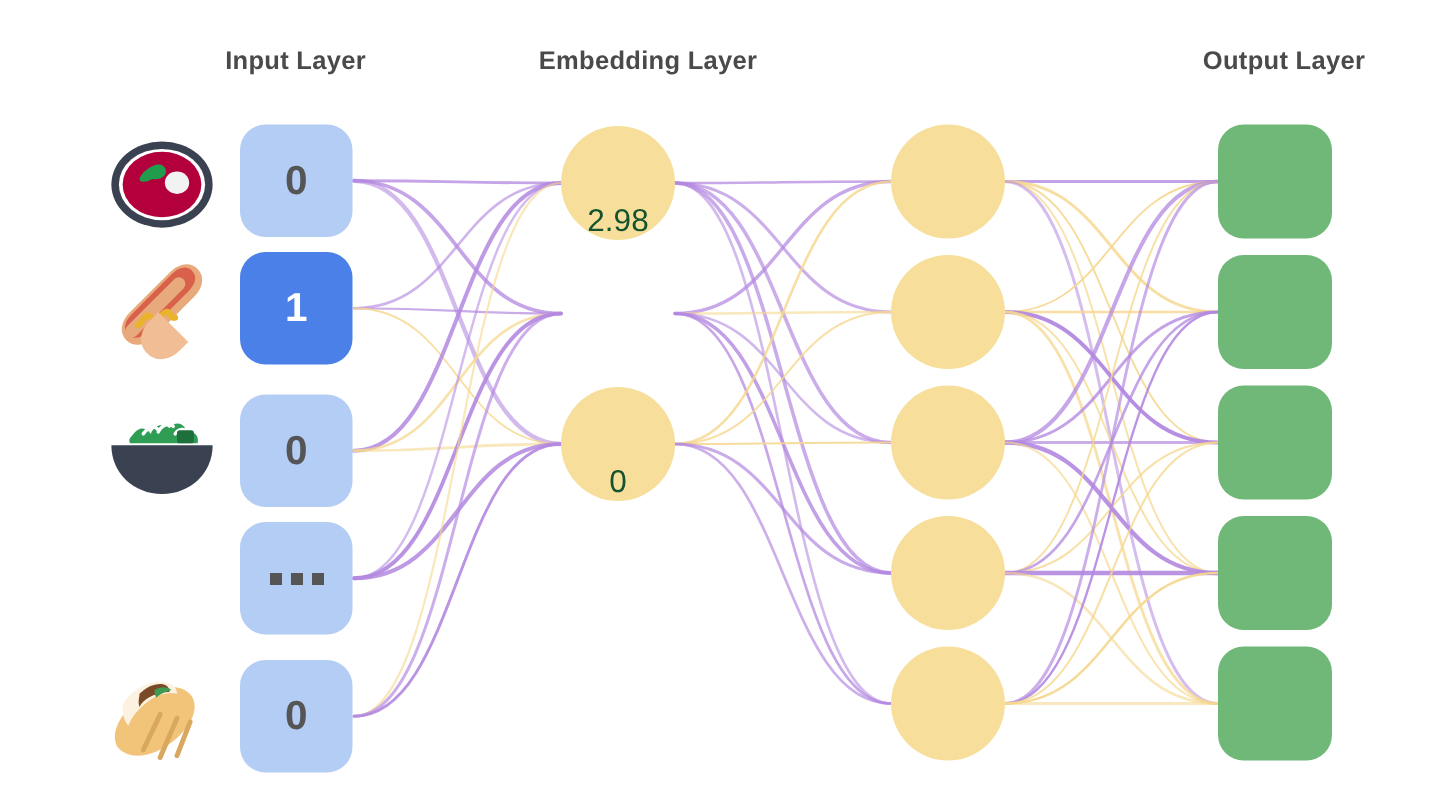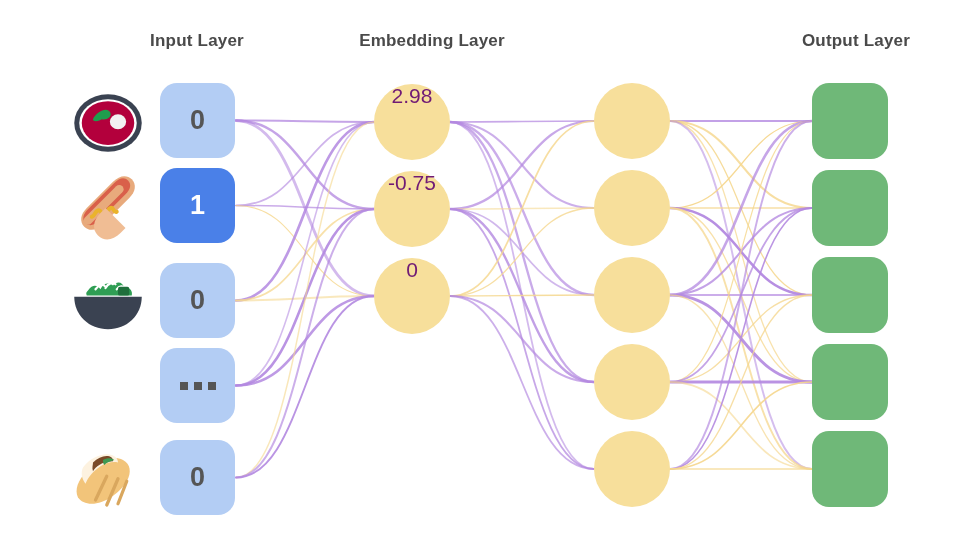--- a/index.html
+++ b/index.html
@@ -42,22 +42,22 @@
   
   .food{
     position:absolute;left:68px;width:80px;height:80px;
   }
   .food svg{display:block;width:80px;height:80px;}
 
   
   .node{
     position:absolute;width:76px;height:76px;border-radius:50%;
     background:#f7df9b;
-    display:flex;align-items:flex-start;justify-content:center;
-    font-size:21px;color:#701a75;
+    display:flex;align-items:flex-end;justify-content:center;
+    font-size:21px;color:#14532d;
   }
   .emb{left:374px;}
   .hid{left:594px;}
 
   
   .out-box{
     position:absolute;left:812px;width:76px;height:76px;
     border-radius:17px;background:#6fb878;
   }
 </style>
@@ -185,23 +185,20 @@
         <i></i>
       </span>
   </div>
   <div class="in-box" style="top:440px">
     <span>0</span>
   </div>
 
   <div class="node emb" style="top:84px">
     <span>2.98</span>
   </div>
-  <div class="node emb" style="top:171px">
-    <span>-0.75</span>
-  </div>
   <div class="node emb" style="top:258px">
     <span>0</span>
   </div>
 
   <div class="node hid" style="top:83px">
     <span></span>
   </div>
   <div class="node hid" style="top:170px">
     <span></span>
   </div>

